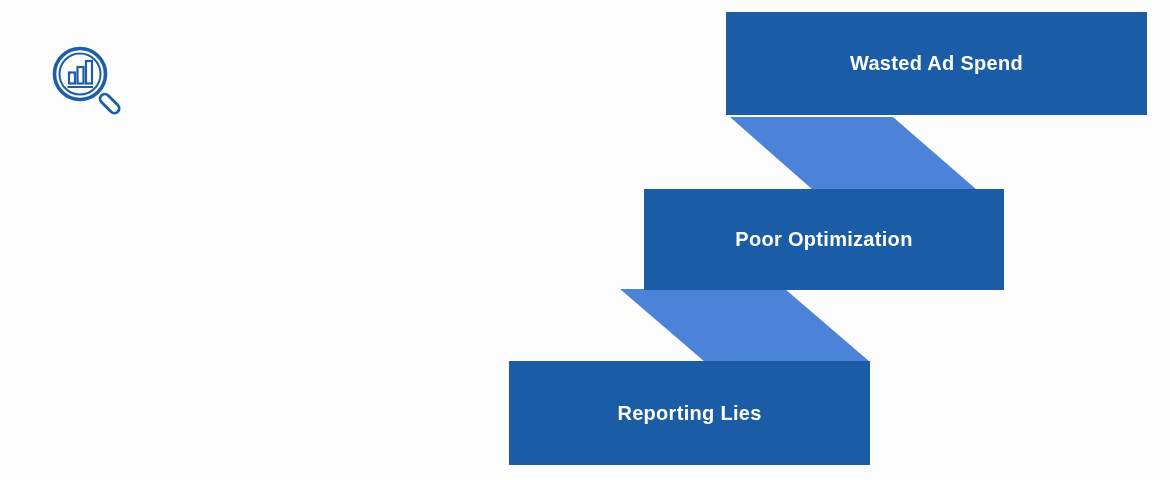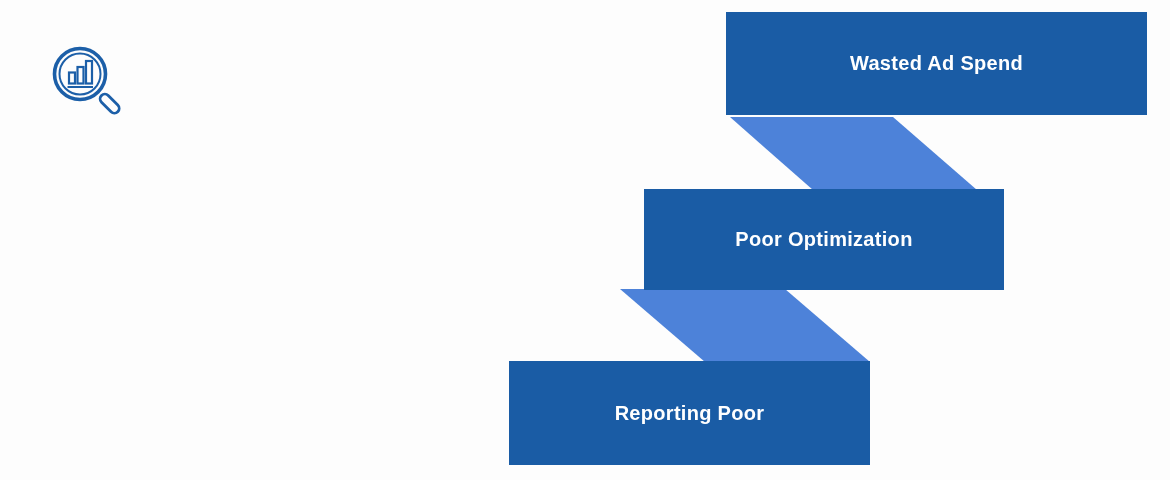--- a/index.html
+++ b/index.html
@@ -99,16 +99,16 @@
     <polygon points="620,289 785,289 870,362 705,362" fill="#4D82D9"></polygon>
   </svg>
 
   <div class="step step-1">
     <span>Wasted Ad Spend</span>
   </div>
   <div class="step step-2">
     <span>Poor Optimization</span>
   </div>
   <div class="step step-3">
-    <span>Reporting Poor</span>
+    <span>Reporting Lies</span>
   </div>
 
 </div>
 
 </body></html>

